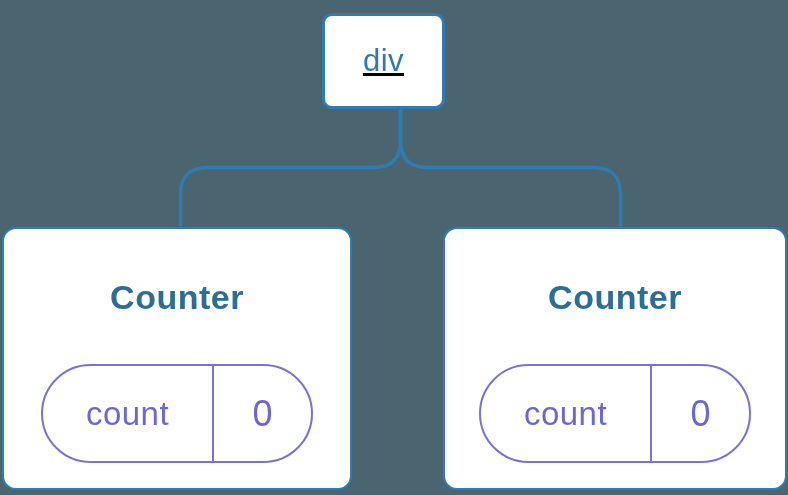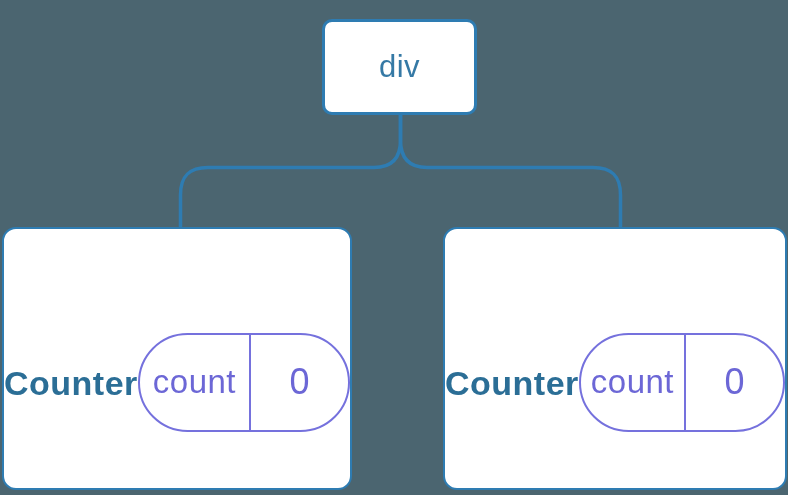--- a/index.html
+++ b/index.html
@@ -29,43 +29,45 @@
     left: 0; top: 0;
     width: 788px; height: 495px;
   }
   .connector-svg path {
     fill: none;
     stroke: var(--line-blue);
     stroke-width: 3.5;
   }
   .root-node {
     position: absolute;
-    left: 322px; top: 19px;
-    width: 155px; height: 96px;
+    left: 322px; top: 13px;
+    width: 123px; height: 96px;
     background: var(--card-bg);
     border: 3px solid var(--line-blue);
     border-radius: 10px;
     display: flex;
     align-items: center;
     justify-content: center;
+    text-decoration: underline;
   }
   .root-node .root-label {
     color: var(--node-text);
     font-size: 31px;
     font-weight: 500;
     letter-spacing: 0.5px;
   }
   .counter-card {
     position: absolute;
     top: 227px;
     height: 263px;
     background: var(--card-bg);
     border: 2.5px solid var(--line-blue);
     border-radius: 14px;
     display: flex;
+    flex-direction: column;
     align-items: center;
   }
   .counter-card.left  { left: 2px;   width: 350px; }
   .counter-card.right { left: 443px; width: 344px; }
   .component-title {
     margin-top: 48px;
     line-height: 40px;
     font-size: 34px;
     font-weight: 600;
     color: var(--title-blue);

